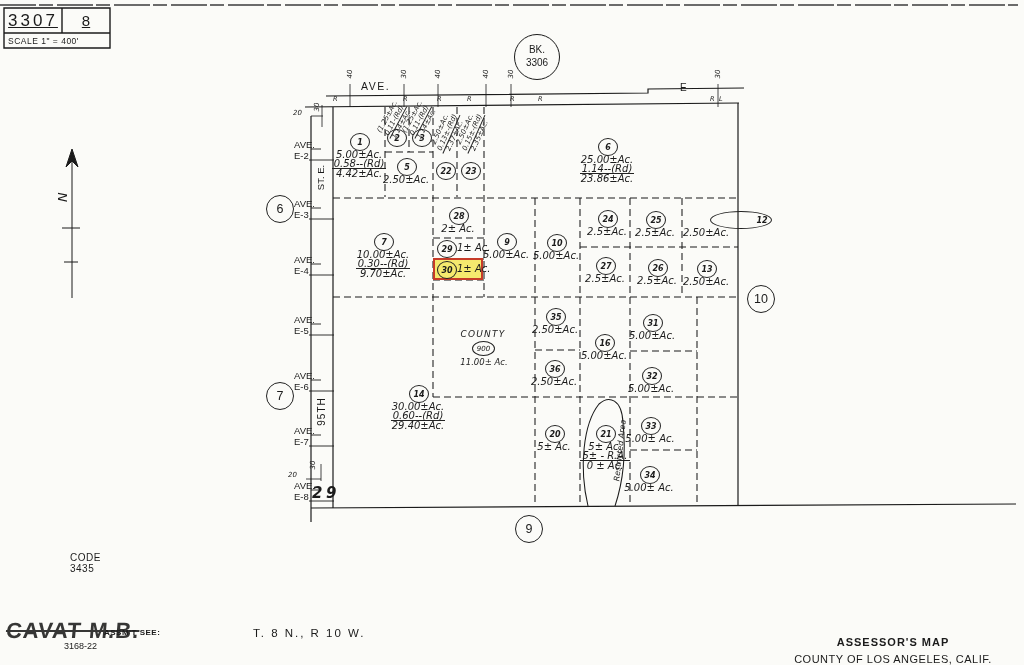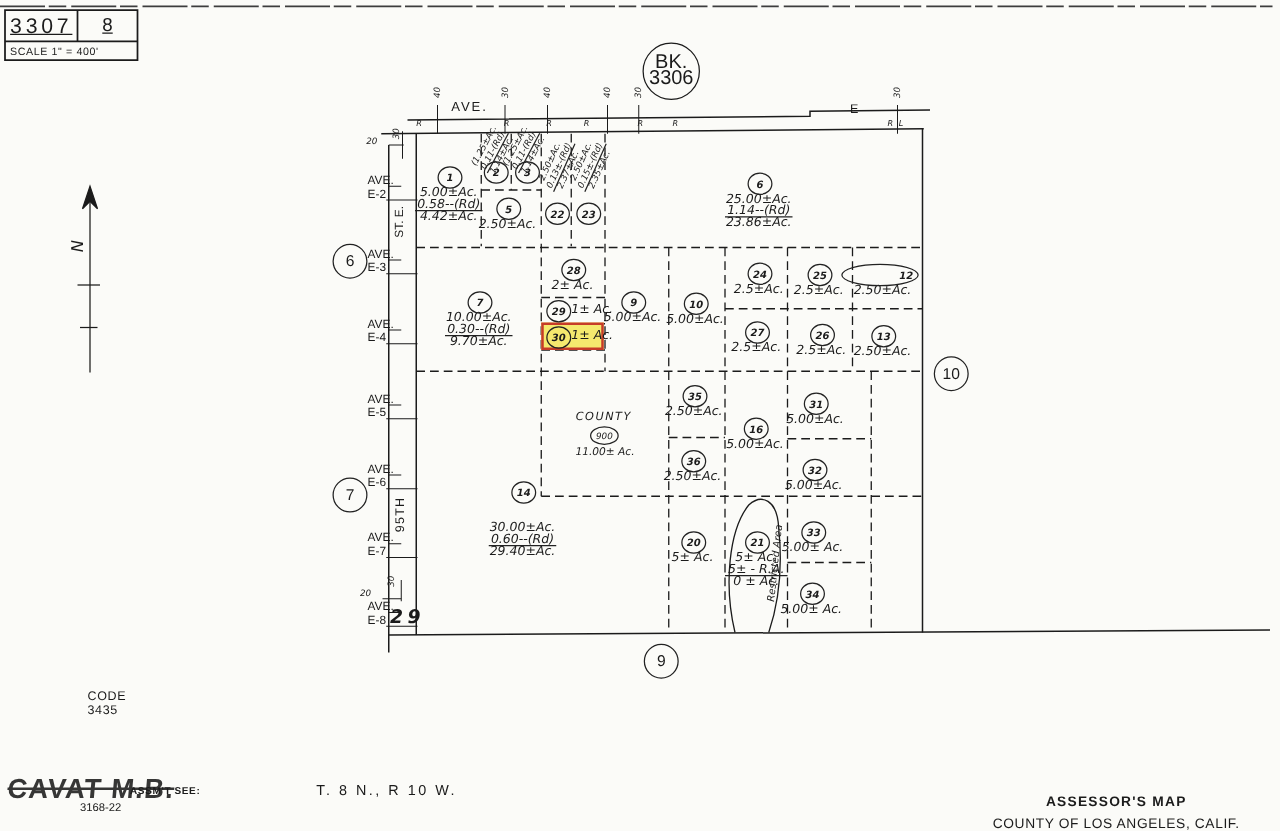--- a/index.html
+++ b/index.html
@@ -88,21 +88,21 @@
       <path d="M62,228 H80" fill="none"></path>
         <path d="M64,262 H78" fill="none"></path>
     </g>
   </svg>
 
   <div class="abs titlecell print" style="left:4px;top:8px;width:58px;height:25px;font-size:17px;letter-spacing:3px;">3307</div>
   <div class="abs titlecell print" style="left:62px;top:8px;width:48px;height:25px;font-size:15px;">8</div>
   <div class="abs print" style="left:8px;top:36px;font-size:8.5px;letter-spacing:0.5px;">SCALE 1" = 400'</div>
 
   <div class="abs print" style="left:514px;top:34px;width:46px;height:46px;border:1.3px solid #1b1b1b;border-radius:50%;
-              text-align:center;padding-top:8px;box-sizing:border-box;font-size:16px;line-height:13px;">
+              text-align:center;padding-top:8px;box-sizing:border-box;font-size:10px;line-height:13px;">
     <div>BK.</div>
     <div>3306</div>
   </div>
 
   <div class="abs print" style="left:361px;top:80px;font-size:10.5px;letter-spacing:1.5px;">AVE.</div>
   <div class="abs print" style="left:680px;top:82px;font-size:10px;">E</div>
   <div class="abs print" style="left:300px;top:172px;width:40px;text-align:center;font-size:9.5px;transform:rotate(-90deg);">ST. E.</div>
   <div class="abs print" style="left:301px;top:406px;width:40px;text-align:center;font-size:10px;transform:rotate(-90deg);letter-spacing:1px;">95TH</div>
 
   <div class="abs hand" style="left:448px;top:329px;width:70px;text-align:center;font-size:9px;letter-spacing:1.2px;">COUNTY</div>
@@ -219,21 +219,21 @@
       <div>23.86±Ac.</div>
     </div>
     <div class="abs pcirc" style="left: 598px; top: 210px; z-index: 2;">24</div>
     <div class="abs hand ptext" style="left: 562px; top: 227px; width: 90px;">
       <div>2.5±Ac.</div>
     </div>
     <div class="abs pcirc" style="left: 646px; top: 211px; z-index: 2;">25</div>
     <div class="abs hand ptext" style="left: 610px; top: 228px; width: 90px;">
       <div>2.5±Ac.</div>
     </div>
-    <div class="abs pcirc" style="left: 673px; top: 211px; z-index: 2; padding-left: 42px;">12</div>
+    <div class="abs pcirc" style="left: 710px; top: 211px; z-index: 2; padding-left: 42px;">12</div>
     <div class="abs hand ptext" style="left: 661px; top: 228px; width: 90px;">
       <div>2.50±Ac.</div>
     </div>
     <div class="abs pcirc" style="left: 374px; top: 233px; z-index: 2;">7</div>
     <div class="abs hand ptext" style="left: 338px; top: 250px; width: 90px;">
       <div>10.00±Ac.</div>
       <div><span class="frac-line">0.30--(Rd)</span></div>
       <div>9.70±Ac.</div>
     </div>
     <div class="abs pcirc" style="left: 449px; top: 207px; z-index: 2;">28</div>
@@ -283,21 +283,21 @@
     </div>
     <div class="abs pcirc" style="left: 545px; top: 360px; z-index: 2;">36</div>
     <div class="abs hand ptext" style="left: 509px; top: 377px; width: 90px;">
       <div>2.50±Ac.</div>
     </div>
     <div class="abs pcirc" style="left: 642px; top: 367px; z-index: 2;">32</div>
     <div class="abs hand ptext" style="left: 606px; top: 384px; width: 90px;">
       <div>5.00±Ac.</div>
     </div>
     <div class="abs pcirc" style="left: 409px; top: 385px; z-index: 2;">14</div>
-    <div class="abs hand ptext" style="left: 373px; top: 402px; width: 90px; margin-top: 16px;">
+    <div class="abs hand ptext" style="left: 373px; top: 402px; width: 90px;">
       <div>30.00±Ac.</div>
       <div><span class="frac-line">0.60--(Rd)</span></div>
       <div>29.40±Ac.</div>
     </div>
     <div class="abs pcirc" style="left: 545px; top: 425px; z-index: 2;">20</div>
     <div class="abs hand ptext" style="left: 509px; top: 442px; width: 90px;">
       <div>5± Ac.</div>
     </div>
     <div class="abs pcirc" style="left: 596px; top: 425px; z-index: 2;">21</div>
     <div class="abs hand ptext" style="left: 560px; top: 442px; width: 90px;">

